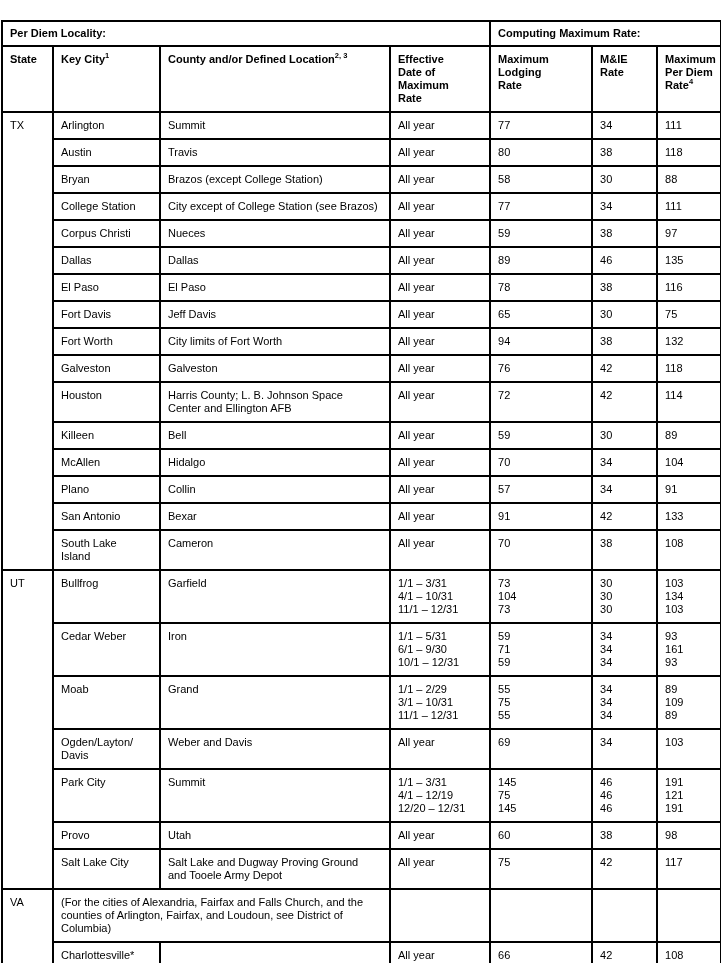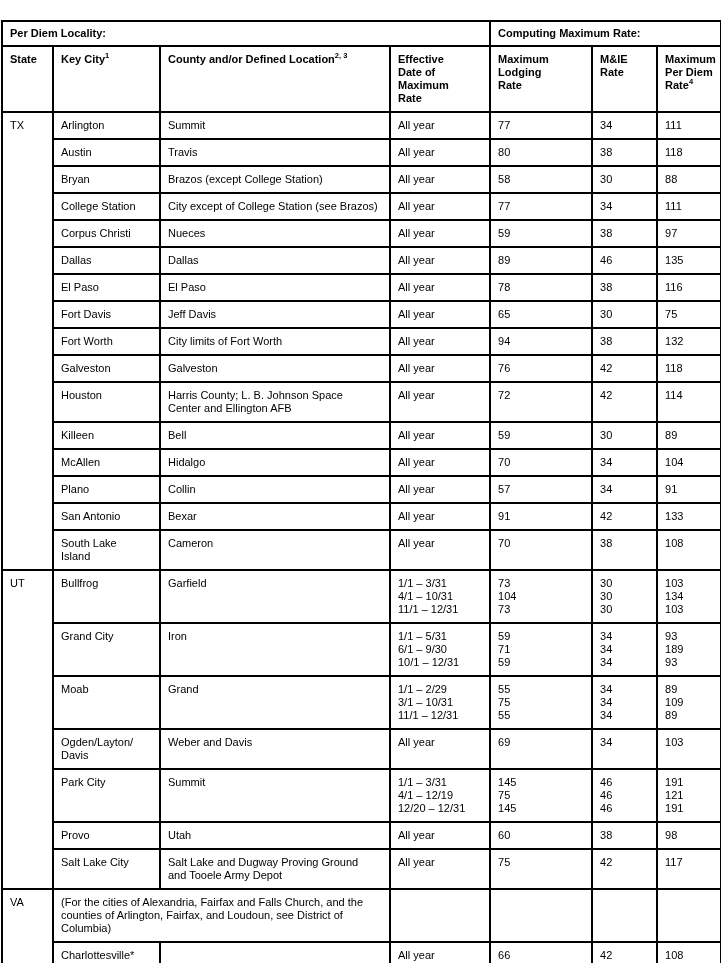--- a/index.html
+++ b/index.html
@@ -226,33 +226,33 @@
 104
 73</td>
           <td class="num">30
 30
 30</td>
           <td class="num">103
 134
 103</td>
         </tr>
         <tr>
-          <td>Grand City</td>
+          <td>Cedar Weber</td>
           <td>Iron</td>
           <td>1/1 – 5/31
 6/1 – 9/30
 10/1 – 12/31</td>
           <td class="num">59
 71
 59</td>
           <td class="num">34
 34
 34</td>
           <td class="num">93
-189
+161
 93</td>
         </tr>
         <tr>
           <td>Moab</td>
           <td>Grand</td>
           <td>1/1 – 2/29
 3/1 – 10/31
 11/1 – 12/31</td>
           <td class="num">55
 75

